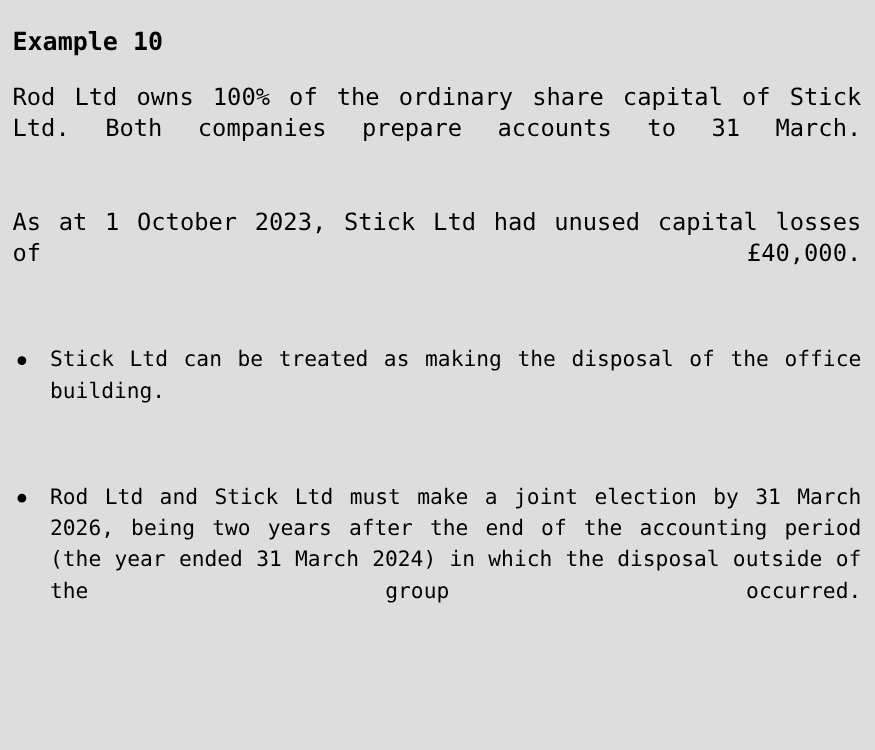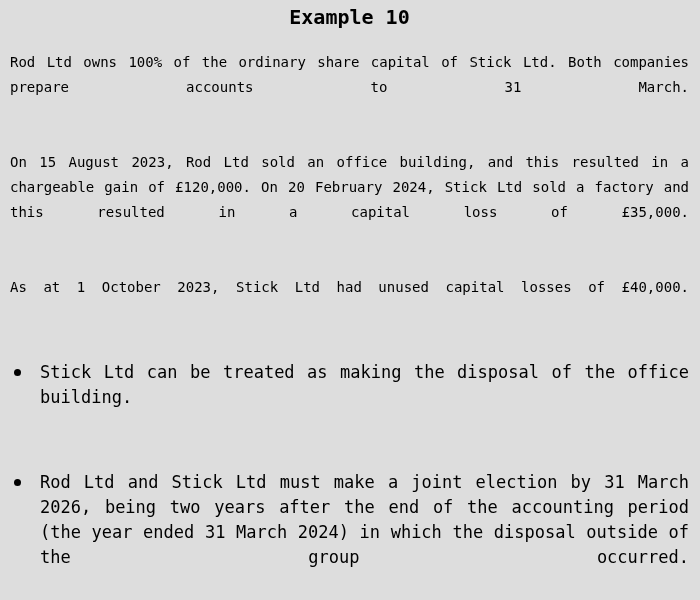--- a/index.html
+++ b/index.html
@@ -20,27 +20,26 @@
     box-sizing: border-box;
     padding: 4px 11px 0 10px;
     background: #dddddd;
   }
   .doc-title {
     font-family: "DejaVu Sans Mono", monospace;
     font-weight: bold;
     font-size: 20px;
     line-height: 26px;
     letter-spacing: 0px;
-    margin: 0 0 20px 0;
+    margin: 16px 0 20px 0;
     white-space: pre;
-    text-align: center;
   }
   .para {
     font-family: "DejaVu Sans Mono", monospace;
-    font-size: 14px;
+    font-size: 19px;
     line-height: 25px;
     text-align: justify;
     text-justify: inter-word;
     margin: 0 0 25px 0;
     hyphens: none;
     word-spacing: 0px;
   }
   .para:last-child {
     margin-bottom: 0;
   }
@@ -86,21 +85,20 @@
 </style>
 </head>
 <body>
 
 <div id="page">
 
   <h1 class="doc-title">Example 10</h1>
 
   <p class="para">Rod Ltd owns 100% of the ordinary share capital of Stick Ltd. Both companies prepare accounts to 31 March.</p>
 
-  <p class="para">On 15 August 2023, Rod Ltd sold an office building, and this resulted in a chargeable gain of £120,000. On 20 February 2024, Stick Ltd sold a factory and this resulted in a capital loss of £35,000.</p>
 
   <p class="para">As at 1 October 2023, Stick Ltd had unused capital losses of £40,000.</p>
 
   <ul class="bullet-list">
     <li class="bullet-item">
       <span class="bullet-marker"></span>
       <span class="bullet-text">Stick Ltd can be treated as making the disposal of the office building.</span>
     </li>
     <li class="bullet-item">
       <span class="bullet-marker"></span>

